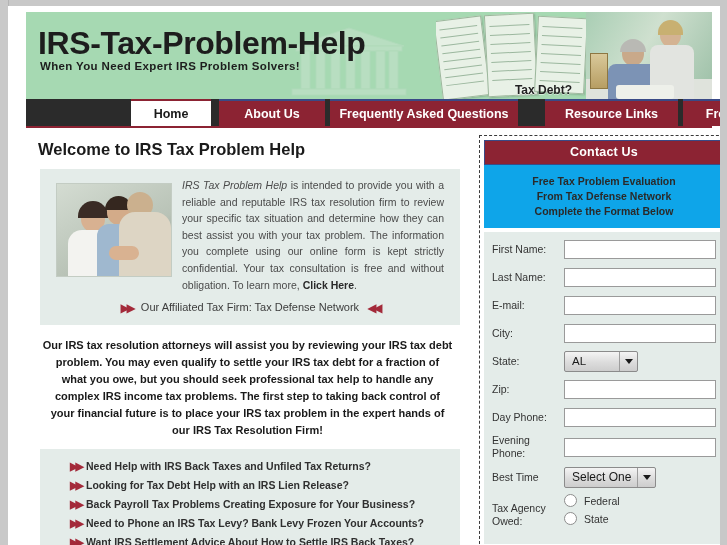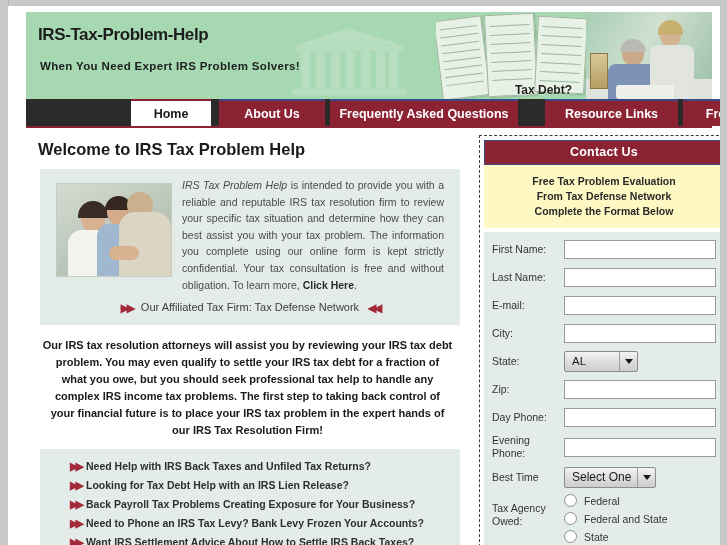--- a/index.html
+++ b/index.html
@@ -47,21 +47,21 @@
     left: 262px;
     top: 14px;
     width: 122px;
     height: 72px;
     opacity: .45;
   }
   .site-title {
     position: absolute;
     left: 12px;
     top: 13px;
-    font-size: 17px;
+    font-size: 32px;
     font-weight: bold;
     color: #1d1d1d;
     letter-spacing: -0.4px;
     font-family: "Liberation Sans", sans-serif;
   }
   .site-tagline {
     position: absolute;
     left: 14px;
     top: 48px;
     font-size: 11.5px;
@@ -270,21 +270,21 @@
     background: #8c2333;
     border: 1px solid #3a4a86;
     color: #fff;
     text-align: center;
     font-size: 12.5px;
     font-weight: bold;
     padding: 4px 0 5px 0;
     letter-spacing: .2px;
   }
   .contact-sub {
-    background: #fef9c3;
+    background: #0ea5e9;
     text-align: center;
     font-size: 10.5px;
     font-weight: bold;
     color: #2a2a2a;
     line-height: 15px;
     padding: 9px 0 9px 0;
   }
   .form-area {
     background: #e4ece9;
     padding: 6px 8px 8px 8px;
@@ -571,24 +571,20 @@
 
           <div class="frow" style="align-items:flex-start;">
             <div class="flabel" style="padding-top:8px;">Tax Agency Owed:</div>
             <div class="radio-group">
               <div class="radio-row">
                 <span class="radio-dot"></span>
                 <span>Federal</span>
               </div>
               <div class="radio-row">
                 <span class="radio-dot"></span>
-                <span>Federal and State</span>
-              </div>
-              <div class="radio-row">
-                <span class="radio-dot"></span>
                 <span>State</span>
               </div>
             </div>
           </div>
 
         </div>
       </div>
 
     </div>
   </div>

